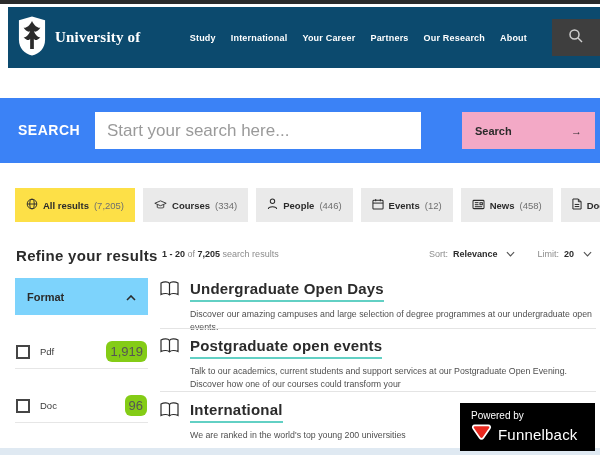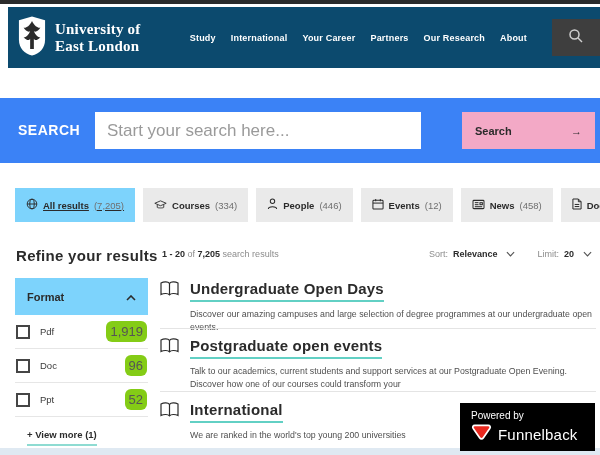--- a/index.html
+++ b/index.html
@@ -39,32 +39,32 @@
     position:absolute; left:462px; top:14px; width:133px; height:37px; background:#f3a9c6; border:none;
     display:flex; align-items:center; justify-content:space-between; padding:0 13px;
     font-size:11px; font-weight:bold; color:#2b2b2b; cursor:pointer; font-family:inherit;
   }
   
   .tabs { position:absolute; top:188px; left:15px; display:flex; gap:8px; }
   .tab {
     height:34px; display:flex; align-items:center; gap:5px; padding:0 11px;
     background:#eaeaea; font-size:9.5px; cursor:pointer; white-space:nowrap;
   }
-  .tab.active { background:#7dd3fc;text-decoration:underline; }
+  .tab.active { background:#fde047; }
   .tab-label { font-weight:bold; color:#2b2b2b; }
   .tab-count { color:#6f6f6f; }
   .tab svg { flex:0 0 auto; }
   
   .refine-title { position:absolute; left:16px; top:247px; font-size:15px; font-weight:bold; letter-spacing:.3px; }
   .facet { position:absolute; left:15px; top:278px; width:133px; }
   .facet-header {
     height:37px; background:#7dd3fc; display:flex; align-items:center; justify-content:space-between;
     padding:0 12px; font-size:11px; font-weight:bold; cursor:pointer;
   }
-  .facet-option { height:34px; display:flex; align-items:center; border-bottom:1px solid #e6e6e6; padding:0 1px; }
+  .facet-option { height:34px; display:flex; align-items:center; border-bottom:1px solid #e6e6e6; padding:0 1px;margin-top:20px; }
   .checkbox { width:14px; height:14px; border:2px solid #454545; background:#fff; margin-right:10px; flex:0 0 auto; cursor:pointer; }
   .opt-label { font-size:9.5px; color:#3a3a3a; flex:1; }
   .opt-count { font-size:13px; color:#555; background:#84cc16; padding:3px 4px; border-radius:6px; }
   .view-more {
     display:inline-block; margin:12px 0 0 12px; font-size:9.5px; font-weight:bold; color:#2b2b2b;
     border-bottom:2px solid #8edbd2; padding-bottom:4px; cursor:pointer; text-decoration:none;
   }
   
   .results-head {
     position:absolute; left:162px; top:249px; right:8px; display:flex; align-items:center;
@@ -99,21 +99,20 @@
 <header class="header">
   <div class="logo">
     <span>
       <svg width="28" height="42" viewBox="0 0 30 44">
         <path d="M15 1 L29 5 V26 C29 35 23 41 15 43 C7 41 1 35 1 26 V5 Z" fill="#ffffff"></path>
         <path d="M15 6 C12 12 8 14 6 13 C8 17 11 18 13 17 C11 22 8 24 6 23 C9 27 12 27 13 25 L13 36 L17 36 L17 25 C18 27 21 27 24 23 C22 24 19 22 17 17 C19 18 22 17 24 13 C22 14 18 12 15 6 Z" fill="#2b2b2b"></path>
       </svg>
     </span>
     <div class="logo-text">
       <div>University of</div>
-      <div>East London</div>
     </div>
   </div>
   <nav class="nav">
     <a href="#">Study</a>
     <a href="#">International</a>
     <a href="#">Your Career</a>
     <a href="#">Partners</a>
     <a href="#">Our Research</a>
     <a href="#">About</a>
     <div class="nav-search-box">

